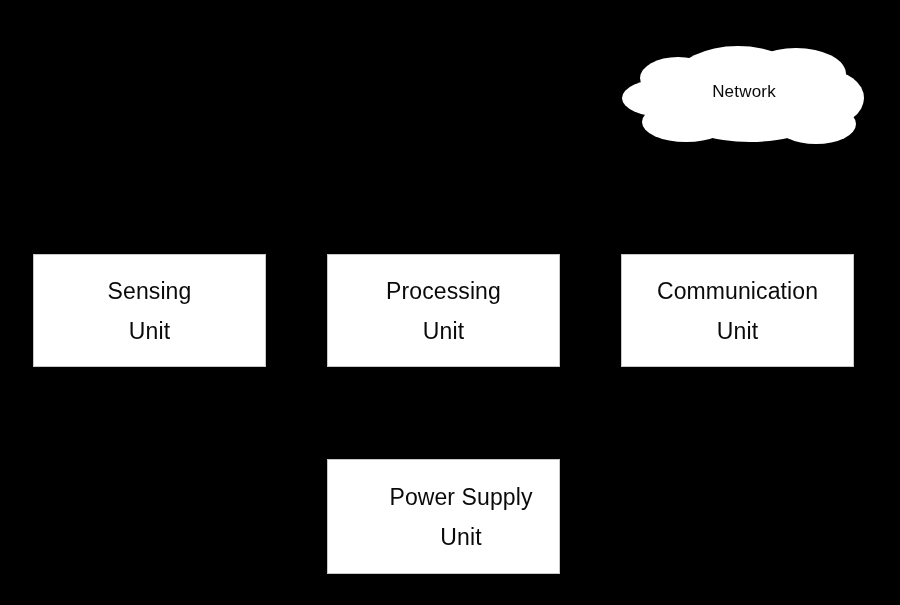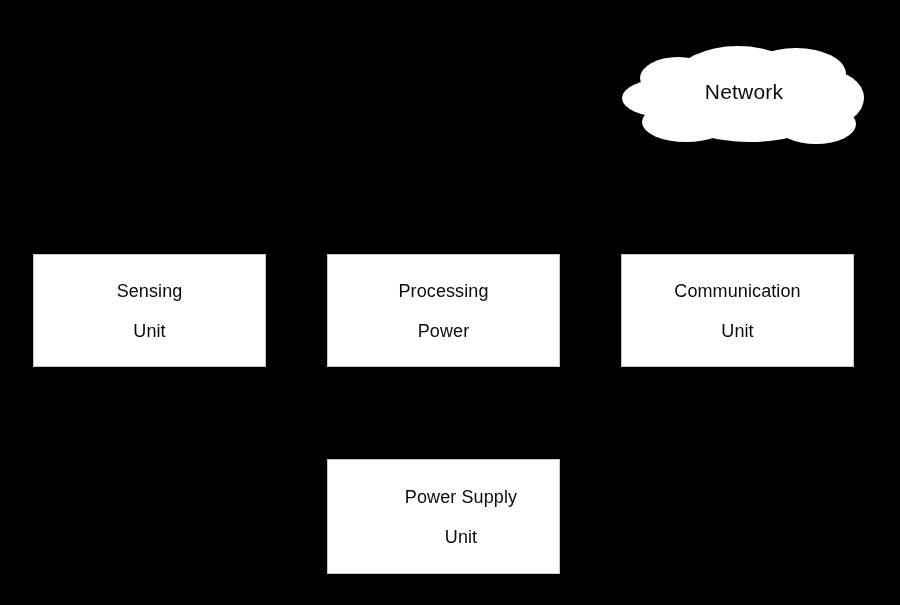--- a/index.html
+++ b/index.html
@@ -23,21 +23,21 @@
     background: #ffffff;
     border: 1px solid #c8c8c8;
     box-sizing: border-box;
     display: flex;
     align-items: center;
     justify-content: center;
     text-align: center;
   }
   .node-label {
     color: #0a0a0a;
-    font-size: 18px;
+    font-size: 23px;
     line-height: 40px;
     font-weight: 400;
     letter-spacing: 0.1px;
     white-space: pre-line;
     padding: 0 6px;
   }
 
   #box-sensing       { left: 33px;  top: 254px; width: 233px; height: 113px; }
   #box-processing    { left: 327px; top: 254px; width: 233px; height: 113px; }
   #box-communication { left: 621px; top: 254px; width: 233px; height: 113px; align-items: center; }
@@ -62,21 +62,21 @@
   #cloud-network .cloud-label {
     position: absolute;
     left: 0;
     top: 0;
     width: 100%;
     height: 100%;
     display: flex;
     align-items: center;
     justify-content: center;
     color: #0a0a0a;
-    font-size: 21px;
+    font-size: 17px;
     line-height: 30px;
     letter-spacing: 0.2px;
     padding-left: 4px;
     box-sizing: border-box;
     pointer-events: none;
   }
 </style>
 </head>
 <body>
 
@@ -99,21 +99,21 @@
     <div class="cloud-label">Network</div>
   </div>
 
   <div class="node-box" id="box-sensing">
     <span class="node-label">Sensing
 Unit</span>
   </div>
 
   <div class="node-box" id="box-processing">
     <span class="node-label">Processing
-Power</span>
+Unit</span>
   </div>
 
   <div class="node-box" id="box-communication">
     <span class="node-label">Communication
 Unit</span>
   </div>
 
   <div class="node-box" id="box-power">
     <span class="node-label">Power Supply
 Unit</span>

